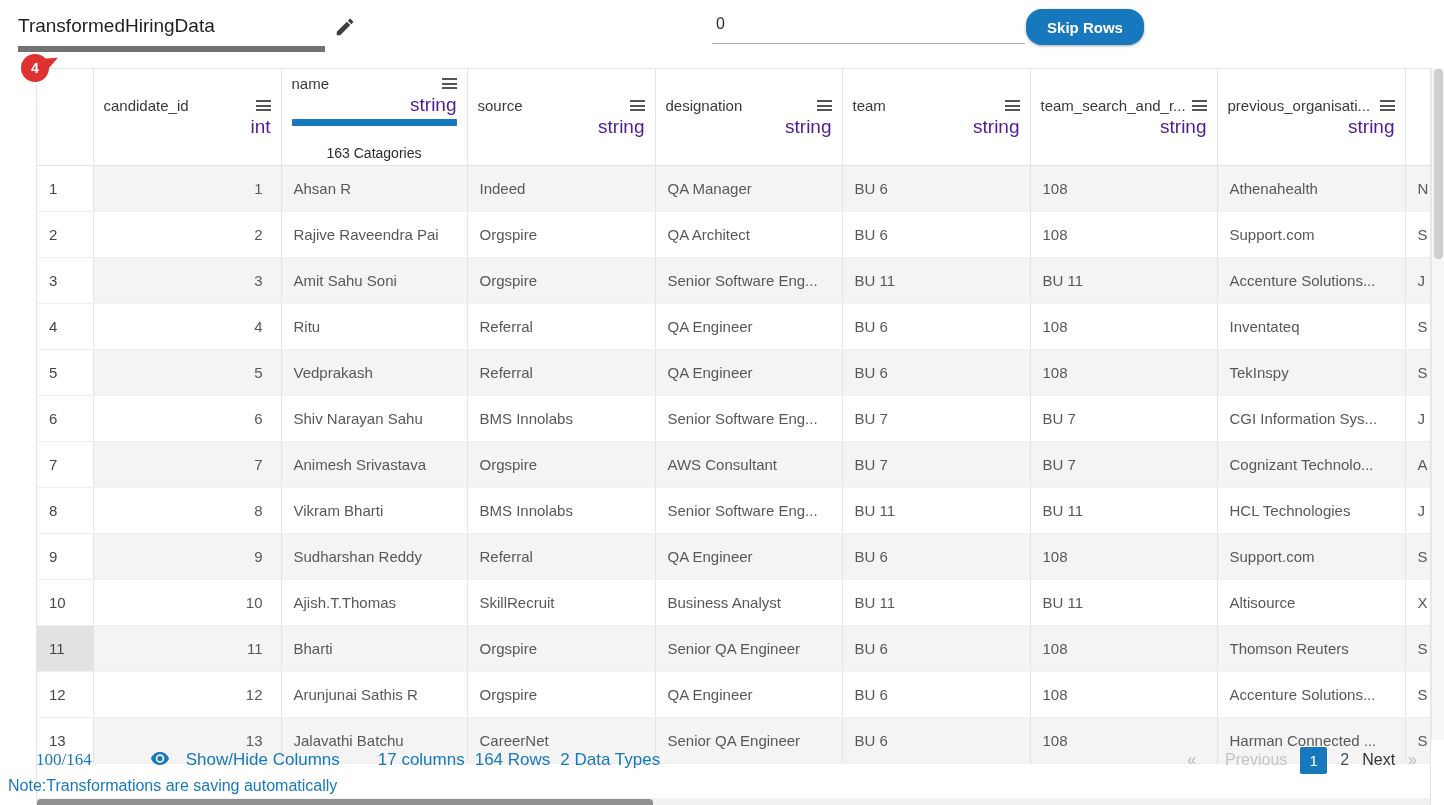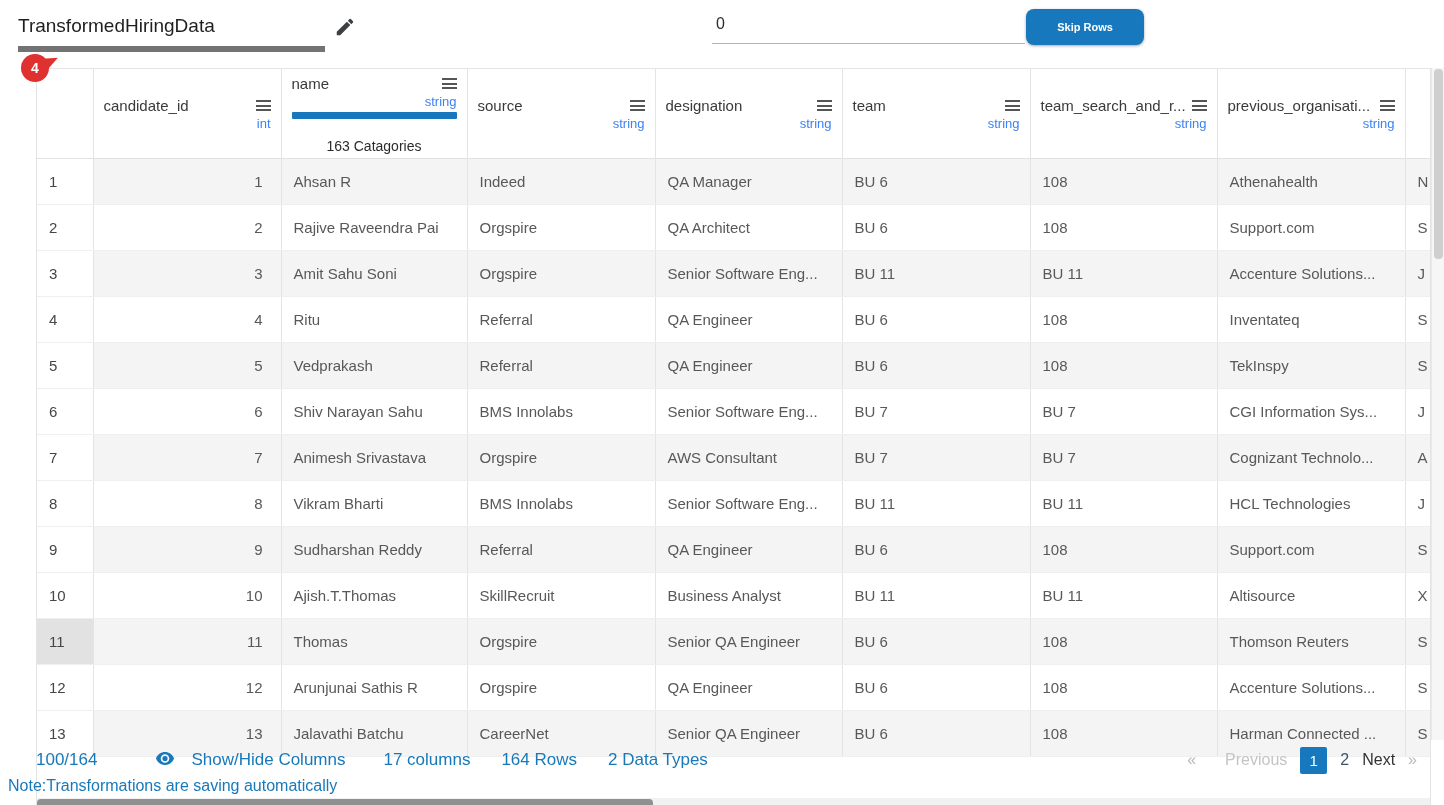--- a/index.html
+++ b/index.html
@@ -22,22 +22,22 @@
   }
   .edit-icon { position:absolute; left:334px; top:16px; width:22px; height:22px; cursor:pointer; }
   .skip-input {
     position:absolute; left:712px; top:9px; width:313px;
     border:none; border-bottom:1px solid #b3b3b3;
     font-family:inherit; font-size:16px; color:#2d2d2d;
     padding:6px 4px 10px; outline:none; background:transparent;
   }
   .skip-btn {
     position:absolute; left:1026px; top:9px; width:118px; height:36px;
-    background:#1878be; color:#fff; border:none; border-radius:8px;
-    font-family:inherit; font-size:11px; font-weight:700; cursor:pointer;
+    background:#1878be; color:#fff; border:none; border-radius:16px;
+    font-family:inherit; font-size:15px; font-weight:700; cursor:pointer;
     box-shadow:0 1px 3px rgba(0,0,0,.35);
   }
 
   
   .step-badge {
     position:absolute; left:21px; top:54px; width:28px; height:28px;
     background:#e03131; border-radius:50%;
     color:#fff; font-size:14px; font-weight:700;
     display:flex; align-items:center; justify-content:center;
     z-index:6;
@@ -58,21 +58,21 @@
   }
   table { border-collapse:collapse; table-layout:fixed; width:1395px; }
   th, td { border-right:1px solid #e4e4e4; overflow:hidden; white-space:nowrap; }
   thead th {
     height:73px; background:#fff; vertical-align:middle;
     padding:4px 10px; border-bottom:1px solid #e2e2e2;
     font-weight:400; text-align:left;
   }
   thead th.col-name { vertical-align:top; padding-top:6px; }
   .h-top { display:flex; justify-content:space-between; align-items:center; font-size:15px; color:#3a3a3a; }
-  .h-type { text-align:right; font-size:13px; color:#3b82f6; margin-top:2px; min-height:15px; }
+  .h-type { text-align:right; font-size:19px; color:#4c1d95; margin-top:2px; min-height:15px; }
   .hamburger {
     width:15px; height:11px; flex:none; cursor:pointer;
     background-image:repeating-linear-gradient(to bottom,#555 0,#555 2px,transparent 2px,transparent 4.5px);
   }
   .cat-bar { height:7px; background:#1878be; margin-top:3px; border-radius:1px; }
   .cat-text { text-align:center; font-size:14px; color:#2b2b2b; margin-top:19px; }
 
   tbody td { height:46px; font-size:15px; color:#585858; padding:0 12px; border-bottom:1px solid #efefef; background:#fff; }
   tbody tr:nth-child(odd) td:not(.rownum) { background:#f4f4f4; }
   tbody td.rownum { background:#fff; color:#464646; width:56px; }
@@ -96,23 +96,23 @@
     position:absolute; top:1px; left:2px; width:9px; height:190px;
     background:#cfcfcf; border-radius:4px;
   }
 
   
   .footer {
     position:absolute; left:0; right:0; top:744px; height:32px;
     display:flex; align-items:center;
     font-size:17px; color:#1779ba;
   }
-  .pageinfo { margin-left:36px; }
+  .pageinfo { margin-left:36px;font-family:Liberation Serif, serif; }
   .showhide { margin-left:58px; display:flex; align-items:center; gap:16px; cursor:pointer; color:#1779ba; }
-  .stats { margin-left:38px; display:flex; gap:31px; }
+  .stats { margin-left:38px; display:flex; gap:10px; }
   .pagination { margin-left:auto; margin-right:27px; display:flex; align-items:center; gap:13px; font-size:16px; }
   .pg-first, .pg-last { color:#b9b9b9; }
   .pg-prev { color:#c4c4c4; cursor:default;margin-left:16px; }
   .pg-current {
     width:27px; height:27px; background:#1878be; color:#fff;
     display:flex; align-items:center; justify-content:center;
     border-radius:2px; font-size:15px; cursor:pointer;
   }
   .pg-2 { color:#3d5466; cursor:pointer; }
   .pg-next { color:#333; cursor:pointer; }
@@ -313,21 +313,21 @@
           <td class="cell-source">SkillRecruit</td>
           <td class="cell-designation">Business Analyst</td>
           <td class="cell-team">BU 11</td>
           <td class="cell-team_search_and_result">BU 11</td>
           <td class="cell-previous_organisation">Altisource</td>
           <td class="cell-overflow">X</td>
         </tr>
         <tr>
           <td class="rownum hl">11</td>
           <td class="cell-candidate_id">11</td>
-          <td class="cell-name">Thomas</td>
+          <td class="cell-name">Bharti</td>
           <td class="cell-source">Orgspire</td>
           <td class="cell-designation">Senior QA Engineer</td>
           <td class="cell-team">BU 6</td>
           <td class="cell-team_search_and_result">108</td>
           <td class="cell-previous_organisation">Thomson Reuters</td>
           <td class="cell-overflow">S</td>
         </tr>
         <tr>
           <td class="rownum">12</td>
           <td class="cell-candidate_id">12</td>

